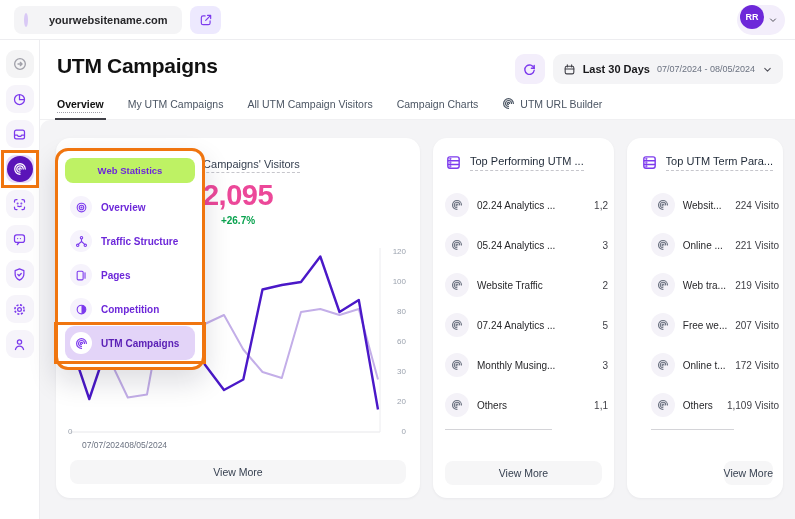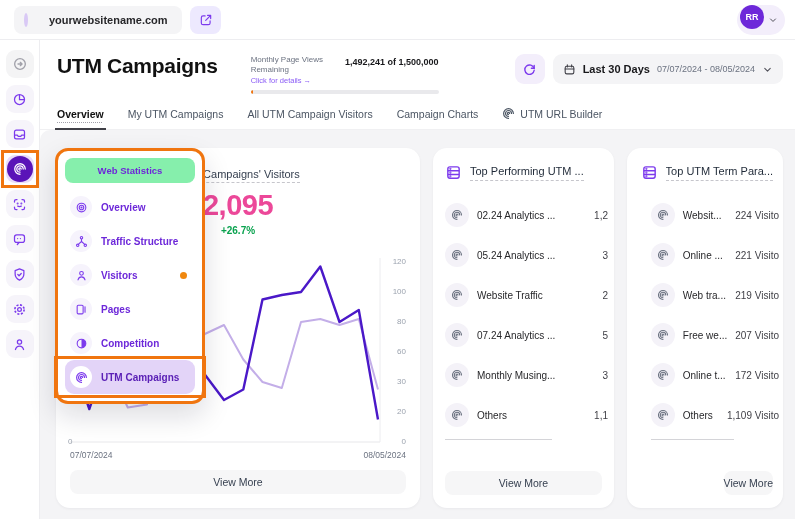--- a/index.html
+++ b/index.html
@@ -63,37 +63,37 @@
   .stat { text-align:center; margin-top:2px; }
   .card-title { display:inline-block; font-size:11px; color:#374151; border-bottom:1px dashed #c6c6cc; padding-bottom:2px; }
   .stat-value { font-size:29px; font-weight:700; color:#ec4899; margin-top:6px; letter-spacing:-0.5px; }
   .stat-delta { font-size:10px; font-weight:700; color:#0aa34f; margin-top:3px; }
 
   .chart-wrap { position:relative; margin-top:22px; height:206px; }
   .chart-plot { position:absolute; left:0; top:0; }
   .chart-y-right { position:absolute; right:0; top:0; width:20px; height:190px; }
   .ytick { position:absolute; right:0; font-size:8px; color:#9ca3af; line-height:1; }
   .ytick-left { position:absolute; left:-2px; bottom:18px; font-size:8px; color:#9ca3af; }
-  .chart-dates { position:absolute; left:0; right:0; top:192px; display:flex; justify-content:space-between; font-size:8.5px; color:#6b7280; }
+  .chart-dates { position:absolute; left:12px; right:0; top:192px; display:flex; justify-content:flex-start; font-size:8.5px; color:#6b7280; }
 
   .view-more { margin-top:auto; height:24px; flex:0 0 24px; background:#f6f6f7; border-radius:8px; border:none; font-family:inherit; font-size:10.5px; color:#374151; display:flex; align-items:center; justify-content:center; cursor:pointer; }
 
   .panel-head { display:flex; align-items:center; gap:8px; margin-top:3px; }
   .panel-head-icon { color:#7c3aed; flex:0 0 auto; }
   .panel-title { font-size:11px; color:#1f2937; border-bottom:1px dashed #c6c6cc; padding-bottom:3px; white-space:nowrap; overflow:hidden; }
   .rows { margin-top:14px; }
   .row { display:flex; align-items:center; gap:8px; height:40px; cursor:pointer; }
   .row-icon { width:24px; height:24px; border-radius:50%; background:#f4f2f8; color:#6b7280; display:flex; align-items:center; justify-content:center; flex:0 0 auto; }
   .row-label { font-size:10px; color:#27272a; white-space:nowrap; }
   .row-value { margin-left:auto; font-size:10px; color:#3f3f46; white-space:nowrap; margin-right:-6px; }
   .row-divider { height:1px; background:#d4d4d8; width:68%; margin-top:4px; }
 
   
   .menu { position:absolute; left:55px; top:148px; width:150px; background:#fff; border:3px solid #f0750f; border-radius:13px; padding:7px; box-shadow:0 12px 28px rgba(15,15,40,.14); z-index:9; }
-  .menu-header { background:#86efac; border-radius:8px; height:25px; display:flex; align-items:center; justify-content:center; font-size:9.5px; font-weight:700; color:#6d28d9; }
+  .menu-header { background:#bef264; border-radius:8px; height:25px; display:flex; align-items:center; justify-content:center; font-size:9.5px; font-weight:700; color:#6d28d9; }
   .menu-items { margin-top:7px; }
   .menu-item { display:flex; align-items:center; gap:9px; height:34px; padding:0 5px; color:#6d28d9; font-size:10px; font-weight:600; cursor:pointer; border-radius:9px; }
   .menu-item-icon { width:22px; height:22px; border-radius:50%; background:#f6f3fc; color:#7c3aed; display:flex; align-items:center; justify-content:center; flex:0 0 auto; }
   .menu-item--active { background:#e3d4f8; color:#5b21b6; position:relative; }
   .menu-item--active .menu-item-icon { background:#fff; }
   .menu-item--active::after { content:""; position:absolute; inset:-4px -11px; border:3px solid #f0750f; pointer-events:none; }
   .badge-dot { width:7px; height:7px; border-radius:50%; background:#f0880f; margin-left:auto; margin-right:3px; }
 </style>
 </head>
 <body>
@@ -317,32 +317,20 @@
           <svg width="15" height="15">
             <use href="#sym-user"></use>
           </svg>
         </span>
       </div>
   </nav>
 
   <main class="main">
     <div class="header-row">
       <h1 class="page-title">UTM Campaigns</h1>
-      <div class="pv-block">
-        <div class="pv-top">
-          <div class="pv-left">
-            <div class="pv-label">Monthly Page Views Remaining</div>
-            <a class="pv-link">Click for details →</a>
-          </div>
-          <div class="pv-value">1,492,241 of 1,500,000</div>
-        </div>
-        <div class="pv-progress">
-          <div class="pv-progress-fill" style="width: 1.5%;"></div>
-        </div>
-      </div>
       <div class="hdr-actions">
         <button class="refresh-btn">
             <span class="icon">
               <svg width="15" height="15">
                 <use href="#sym-refresh"></use>
               </svg>
             </span>
           </button>
         <div class="datepicker">
           <span class="icon" style="color:#3f3f46">
@@ -602,31 +590,20 @@
               <use href="#sym-sitemap"></use>
             </svg>
           </span>
         </span>
         <span>Traffic Structure</span>
       </div>
     <div class="menu-item">
         <span class="menu-item-icon">
           <span class="icon">
             <svg width="13" height="13">
-              <use href="#sym-user"></use>
-            </svg>
-          </span>
-        </span>
-        <span>Visitors</span>
-        <span class="badge-dot"></span>
-      </div>
-    <div class="menu-item">
-        <span class="menu-item-icon">
-          <span class="icon">
-            <svg width="13" height="13">
               <use href="#sym-pages"></use>
             </svg>
           </span>
         </span>
         <span>Pages</span>
       </div>
     <div class="menu-item">
         <span class="menu-item-icon">
           <span class="icon">
             <svg width="13" height="13">

